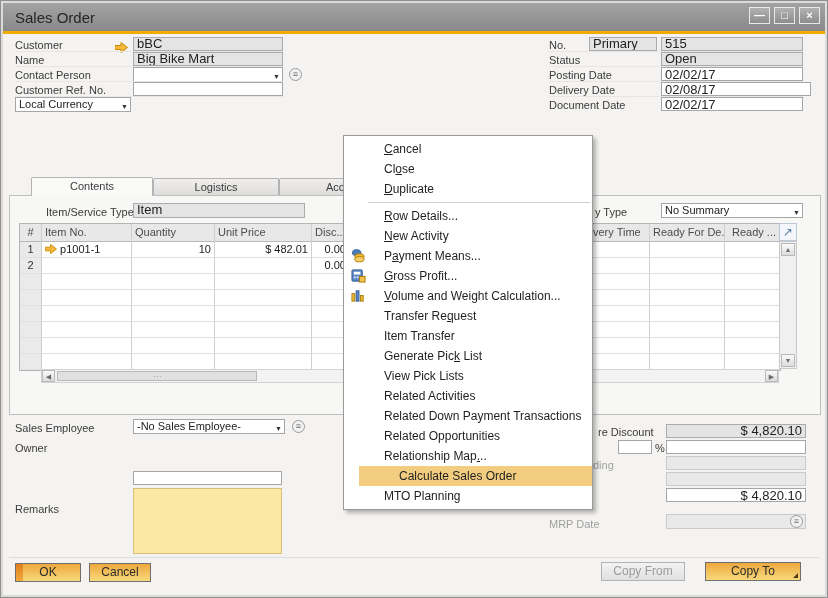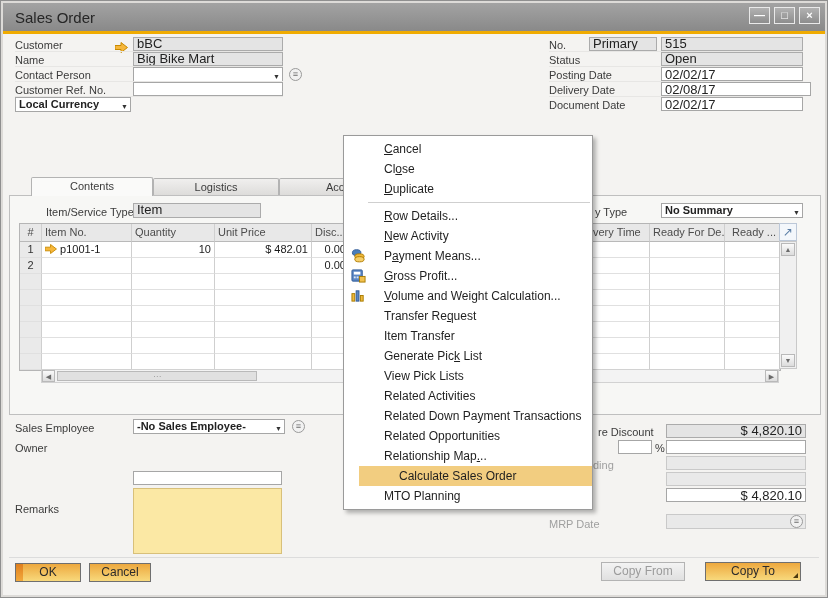--- a/index.html
+++ b/index.html
@@ -21,21 +21,21 @@
   .accent{position:absolute;top:30px;left:2px;right:2px;height:3px;background:var(--accent);}
   
   .lbl{position:absolute;font-size:11px;color:#3b3b3b;white-space:nowrap;}
   .lbl.dim{color:#9f9f9f;}
   .fld{position:absolute;height:14px;font-size:13px;line-height:12px;padding:0 3px;white-space:nowrap;overflow:hidden;color:#222;}
   .ro{background:#e4e4e4;border:1px solid #ababab;}
   .ed{background:#fff;border:1px solid #a6a6a6;}
   .dis{background:#e9e9e9;border:1px solid #c9c9c9;}
   .rt{text-align:right;}
   input.fld{outline:none;}
-  .combo{position:absolute;background:#fff;border:1px solid #a6a6a6;font-size:11px;line-height:13px;padding:0 14px 0 3px;white-space:nowrap;overflow:hidden;color:#222;font-weight:bold;}
+  .combo{position:absolute;background:#fff;border:1px solid #a6a6a6;font-size:11px;line-height:13px;padding:0 14px 0 3px;white-space:nowrap;overflow:hidden;color:#222;}
   .combo .dd{position:absolute;right:2px;top:2px;font-size:7px;color:#333;}
   .hline{position:absolute;height:1px;background:#e7e6e4;}
   .circle-ic{position:absolute;width:13px;height:13px;border:1px solid #9a9a9a;border-radius:50%;background:#f1f1f1;color:#6d6d6d;font-size:9px;line-height:11px;text-align:center;}
   
   .tab{position:absolute;height:18px;top:177px;background:linear-gradient(180deg,#f0efee,#dcdbd9);border:1px solid #b3b3b3;border-bottom:none;border-radius:2px 2px 0 0;font-size:11px;color:#3c3c3c;text-align:center;line-height:17px;}
   .tab.active{top:176px;height:19px;background:#fafaf9;z-index:2;}
   .tab-acc{text-align:left;padding-left:46px;}
   .groupbox{position:absolute;left:8px;top:194px;width:812px;height:220px;border:1px solid #bfbfbf;background:#f7f7f5;}
   
   .tbl{position:absolute;left:18px;top:222px;width:762px;border:1px solid #b5b5b5;background:#fff;}
@@ -129,21 +129,21 @@
   <span class="lbl" style="left:548px;top:98px">Document Date</span>
   <input class="fld ed" style="left: 660px; top: 96px; width: 142px;" value="02/02/17">
 
   <div class="tab active" style="left:30px;width:122px">Contents</div>
   <div class="tab" style="left:152px;width:126px">Logistics</div>
   <div class="tab tab-acc" style="left:278px;width:120px">Acc</div>
 
   <div class="groupbox"></div>
 
   <span class="lbl" style="left:45px;top:205px">Item/Service Type</span>
-  <div class="fld ro" style="left:132px;top:202px;width:128px;height:15px">Item</div>
+  <div class="fld ro" style="left:132px;top:202px;width:172px;height:15px">Item</div>
 
   <span class="lbl" style="left:594px;top:205px">y Type</span>
   <div class="combo" style="left:660px;top:202px;width:142px;height:15px"><span>No Summary</span><span class="dd">▼</span></div>
 
   <div class="tbl">
     <div class="tr head">
         <div class="th" style="width: 22px; text-align: center;">#</div>
         <div class="th" style="width: 90px; text-align: left;">Item No.</div>
         <div class="th" style="width: 83px; text-align: left;">Quantity</div>
         <div class="th" style="width: 97px; text-align: left;">Unit Price</div>

